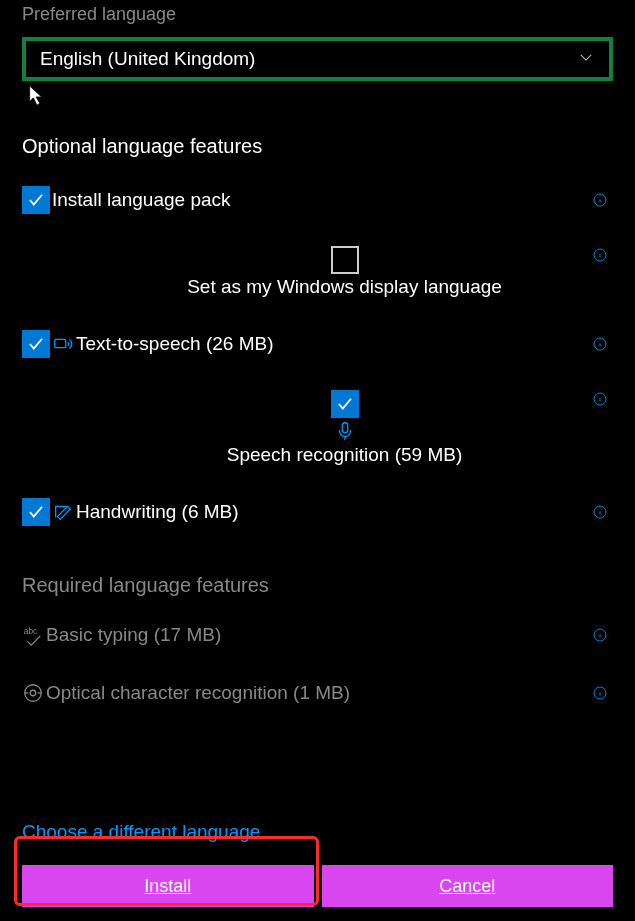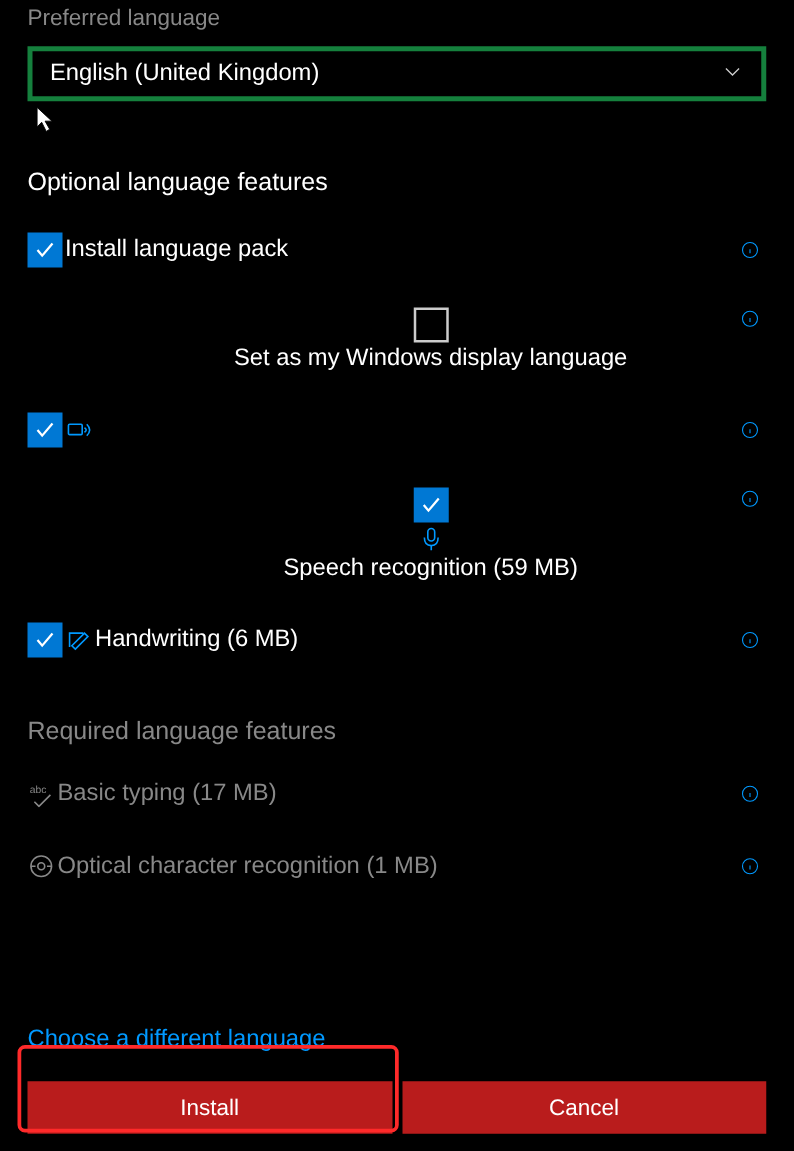--- a/index.html
+++ b/index.html
@@ -99,29 +99,30 @@
       color: #0099ff;
       font-size: 19px;
       cursor: pointer;
       display: inline-block;
       margin-bottom: 22px;
     }
     .button-row { display: flex; gap: 8px; }
     .btn {
       flex: 1;
       height: 42px;
-      background: #b91c1c;
+      background: #d946ef;
       color: #fff;
       border: none;
       font-size: 18px;
       font-family: inherit;
       cursor: pointer;
       display: flex;
       align-items: center;
       justify-content: center;
+      text-decoration: underline;
     }
     .highlight-box {
       position: absolute;
       border: 3px solid #ff2a2a;
       border-radius: 6px;
       pointer-events: none;
     }
   </style>
 </head>
 <body>
@@ -179,20 +180,21 @@
         <polyline points="4 12 9 18 20 5"></polyline>
       </svg>
   </div>
   <span class="feat-icon accent">
     <svg viewBox="0 0 24 24">
         <rect x="3" y="7" width="12" height="9" rx="1"></rect>
         <path d="M17 10 Q20 12 17 14"></path>
         <path d="M19 7 Q24 12 19 17"></path>
       </svg>
   </span>
+  <span class="row-text">Text-to-speech (26 MB)</span>
   <span class="info">
     <svg viewBox="0 0 24 24">
         <circle cx="12" cy="12" r="9"></circle>
         <line x1="12" y1="8" x2="12" y2="8"></line>
         <line x1="12" y1="11" x2="12" y2="16"></line>
       </svg>
   </span>
 </div>
 
 <div class="row indent">

